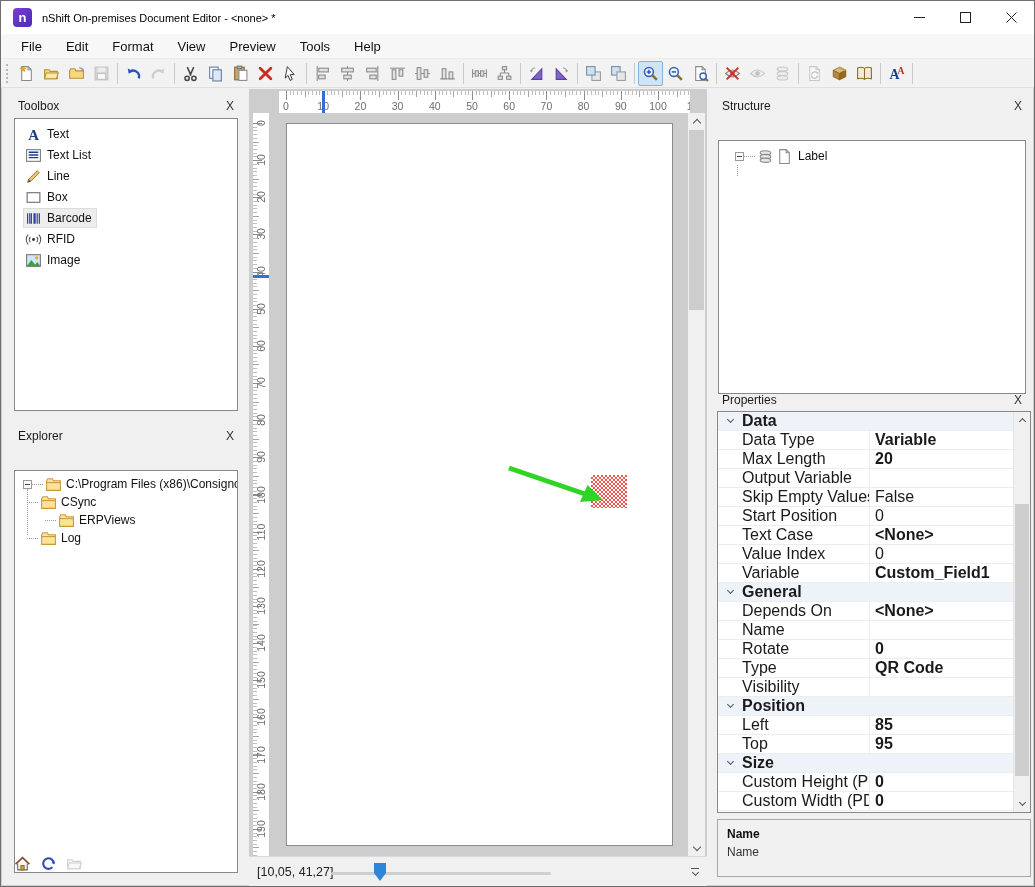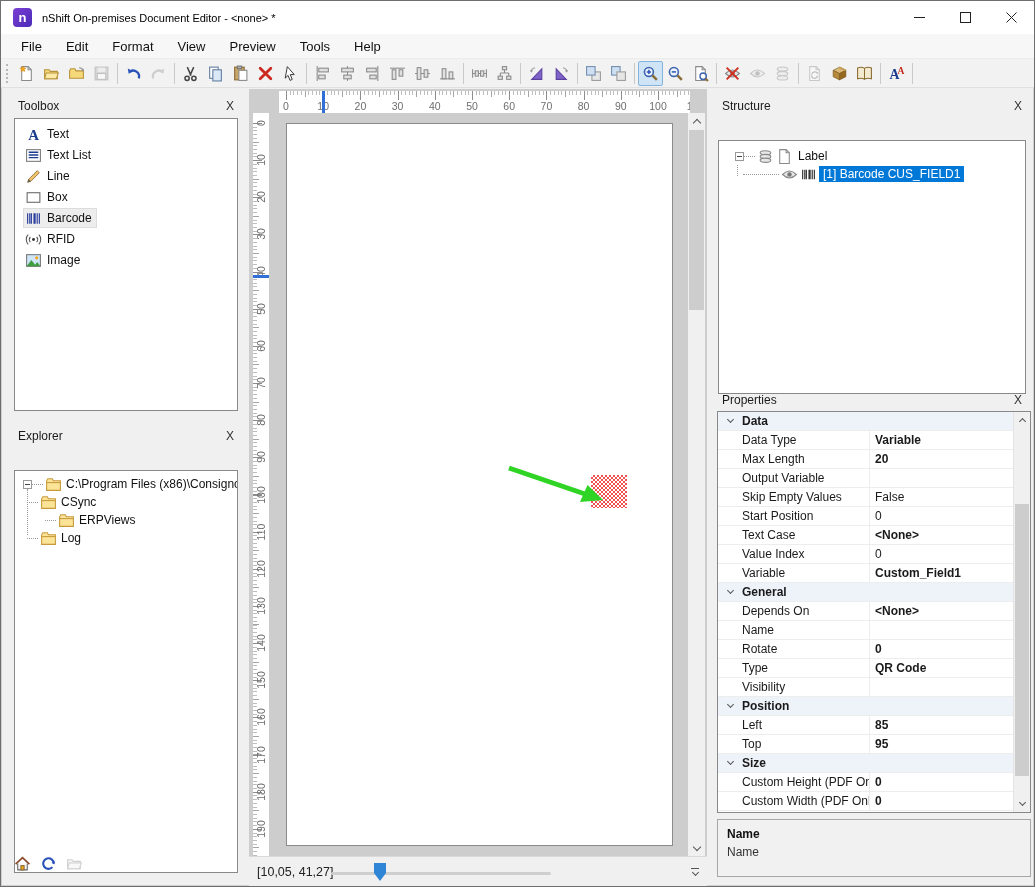--- a/index.html
+++ b/index.html
@@ -94,21 +94,21 @@
   
   #structure-panel{position:absolute;left:712px;top:94px;width:318px;height:283px;}
   #structure-panel .pbody{left:5px;top:23px;width:308px;height:254px;padding-top:6px;}
   .sticon{width:16px;height:16px;flex:0 0 auto;margin-right:3px;}
   .sel{background:#0078d7;color:#fff;padding:1px 4px;}
 
   
   #properties-panel{position:absolute;left:712px;top:388px;width:318px;height:424px;}
   #properties-panel .pbody{left:4px;top:22px;width:314px;height:402px;overflow:hidden;}
   .pgrid{position:absolute;left:0;top:0;right:17px;bottom:0;}
-  .prow{height:19px;display:flex;align-items:center;border-bottom:1px solid #ededed;font-size:12px;color:#1a1a1a;}
+  .prow{height:19px;display:flex;align-items:center;border-bottom:1px solid #ededed;font-size:16px;color:#1a1a1a;}
   .prow .chevcol{width:24px;display:flex;align-items:center;justify-content:center;flex:0 0 auto;}
   .plabel{width:128px;flex:0 0 auto;overflow:hidden;white-space:nowrap;border-right:1px solid #ededed;height:100%;display:flex;align-items:center;}
   .pvalue{flex:1;overflow:hidden;white-space:nowrap;padding-left:5px;height:100%;display:flex;align-items:center;}
   .pvalue.bold{font-weight:bold;}
   .psec{background:#eef3fa;font-weight:bold;}
   .psec .secname{flex:1;}
   .pscroll{position:absolute;right:0;top:0;bottom:0;width:17px;background:#f0f0f0;border-left:1px solid #e3e3e3;}
 
   #desc-box{position:absolute;left:716px;top:818px;width:314px;height:58px;background:#f1f1f1;border:1px solid #a6a6a6;padding:7px 9px;}
   .desc-title{font-size:12px;font-weight:bold;color:#111;}
@@ -665,31 +665,20 @@
               <ellipse cx="8" cy="8" rx="5" ry="2" fill="#e6e6e6" stroke="#888"></ellipse>
               <ellipse cx="8" cy="11.5" rx="5" ry="2" fill="#e6e6e6" stroke="#888"></ellipse>
             </svg></span>
         <span class="sticon"><svg viewBox="0 0 16 16" width="17" height="17">
               <path d="M3.5 1.5h6l3 3v10h-9z" fill="#fff" stroke="#8a8a8a"></path>
               <path d="M9.5 1.5v3h3" fill="none" stroke="#8a8a8a"></path>
             </svg></span>
         <span style="margin-left:3px;">Label</span>
       </div>
       <div class="dot-v" style="left:18px;top:24px;height:11px;"></div>
-      <div class="trow" style="padding-left:24px;">
-        <span class="dot-h" style="width:36px;"></span>
-        <span class="sticon"><svg viewBox="0 0 16 16" width="17" height="17">
-              <path d="M1.5 8q6.5-6.5 13 0q-6.5 6.5-13 0z" fill="#e6e6e6" stroke="#888"></path>
-              <circle cx="8" cy="8" r="2.1" fill="#777"></circle>
-            </svg></span>
-        <span class="sticon"><svg viewBox="0 0 16 16" width="17" height="17">
-              <path d="M2.5 3.5v9M4.5 3.5v9M6 3.5v9M8.5 3.5v9M9.5 3.5v9M11.5 3.5v9M13.5 3.5v9" stroke="#333" stroke-width="1.1"></path>
-            </svg></span>
-        <span class="sel">[1] Barcode CUS_FIELD1</span>
-      </div>
     </div>
   </div>
 
   <div id="properties-panel">
     <div class="phead">
       <span>Properties</span>
       <span class="pclose">X</span>
     </div>
     <div class="pbody">
       <div class="pgrid" id="pgrid">

